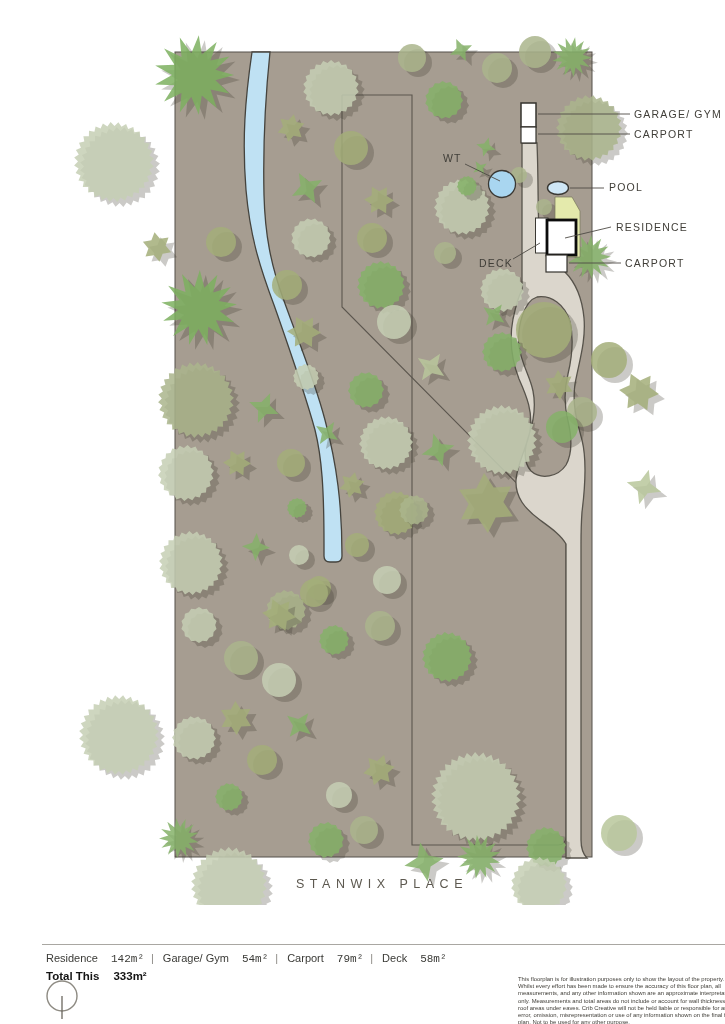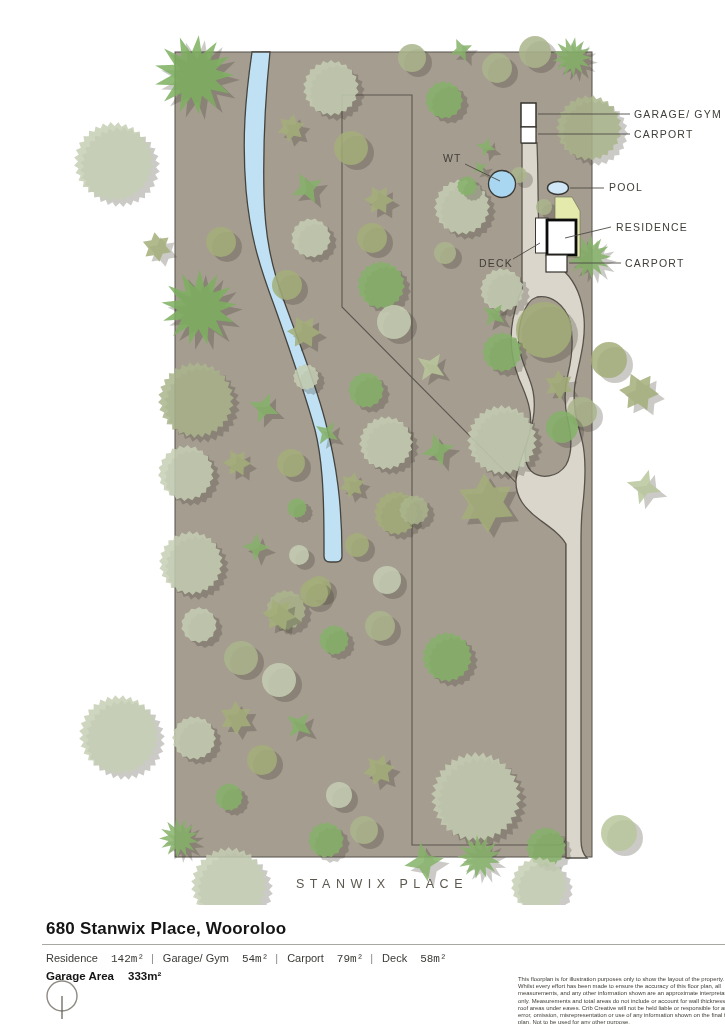--- a/index.html
+++ b/index.html
@@ -235,37 +235,36 @@
       <text x="610" y="138" font-size="10.5" fill="#403e38" letter-spacing="1.2" text-anchor="start" font-family="&quot;Liberation Sans&quot;, sans-serif">CARPORT</text>
       <text x="585" y="191" font-size="10.5" fill="#403e38" letter-spacing="1.2" text-anchor="start" font-family="&quot;Liberation Sans&quot;, sans-serif">POOL</text>
       <text x="592" y="231" font-size="10.5" fill="#403e38" letter-spacing="1.2" text-anchor="start" font-family="&quot;Liberation Sans&quot;, sans-serif">RESIDENCE</text>
       <text x="601" y="267" font-size="10.5" fill="#403e38" letter-spacing="1.2" text-anchor="start" font-family="&quot;Liberation Sans&quot;, sans-serif">CARPORT</text>
       <text x="455" y="267" font-size="10.5" fill="#403e38" letter-spacing="1.2" text-anchor="start" font-family="&quot;Liberation Sans&quot;, sans-serif">DECK</text>
       <text x="419" y="162" font-size="10.5" fill="#403e38" letter-spacing="1.2" text-anchor="start" font-family="&quot;Liberation Sans&quot;, sans-serif">WT</text>
       <text x="358" y="888" font-size="12.5" fill="#5c584f" letter-spacing="5.5" text-anchor="middle" font-family="&quot;Liberation Sans&quot;, sans-serif">STANWIX PLACE</text>
     </svg>
 
   <div class="footer">
-    <h1 class="title">680 Stanwix Place, Wooroloo</h1>
     <hr class="rule">
     <div class="areas" id="areas-row">
         <span class="lbl">Residence</span>
         <span class="val">142m²</span>
         <span class="sep">|</span>
         <span class="lbl">Garage/ Gym</span>
         <span class="val">54m²</span>
         <span class="sep">|</span>
         <span class="lbl">Carport</span>
         <span class="val">79m²</span>
         <span class="sep">|</span>
         <span class="lbl">Deck</span>
         <span class="val">58m²</span>
       </div>
     <div class="total">
-      <span>Garage Area</span><span class="tv">333m²</span>
+      <span>Total This</span><span class="tv">333m²</span>
     </div>
     <svg class="compass" width="40" height="46" viewBox="0 0 40 46">
       <circle cx="18" cy="17" r="15" fill="none" stroke="#8d8a82" stroke-width="1.4"></circle>
       <line x1="18" y1="17" x2="18" y2="40" stroke="#6b675f" stroke-width="1.3"></line>
     </svg>
     <div class="disclaimer">
       <p>This floorplan is for illustration purposes only to show the layout of the property. Whilst every effort has been made to ensure the accuracy of this floor plan, all measurements, and any other information shown are an approximate interpretation only. Measurements and total areas do not include or account for wall thickness or roof areas under eaves. Crib Creative will not be held liable or responsible for any error, omission, misrepresentation or use of any information shown on the final floor plan. Not to be used for any other purpose.</p>
 
     </div>
   </div>

